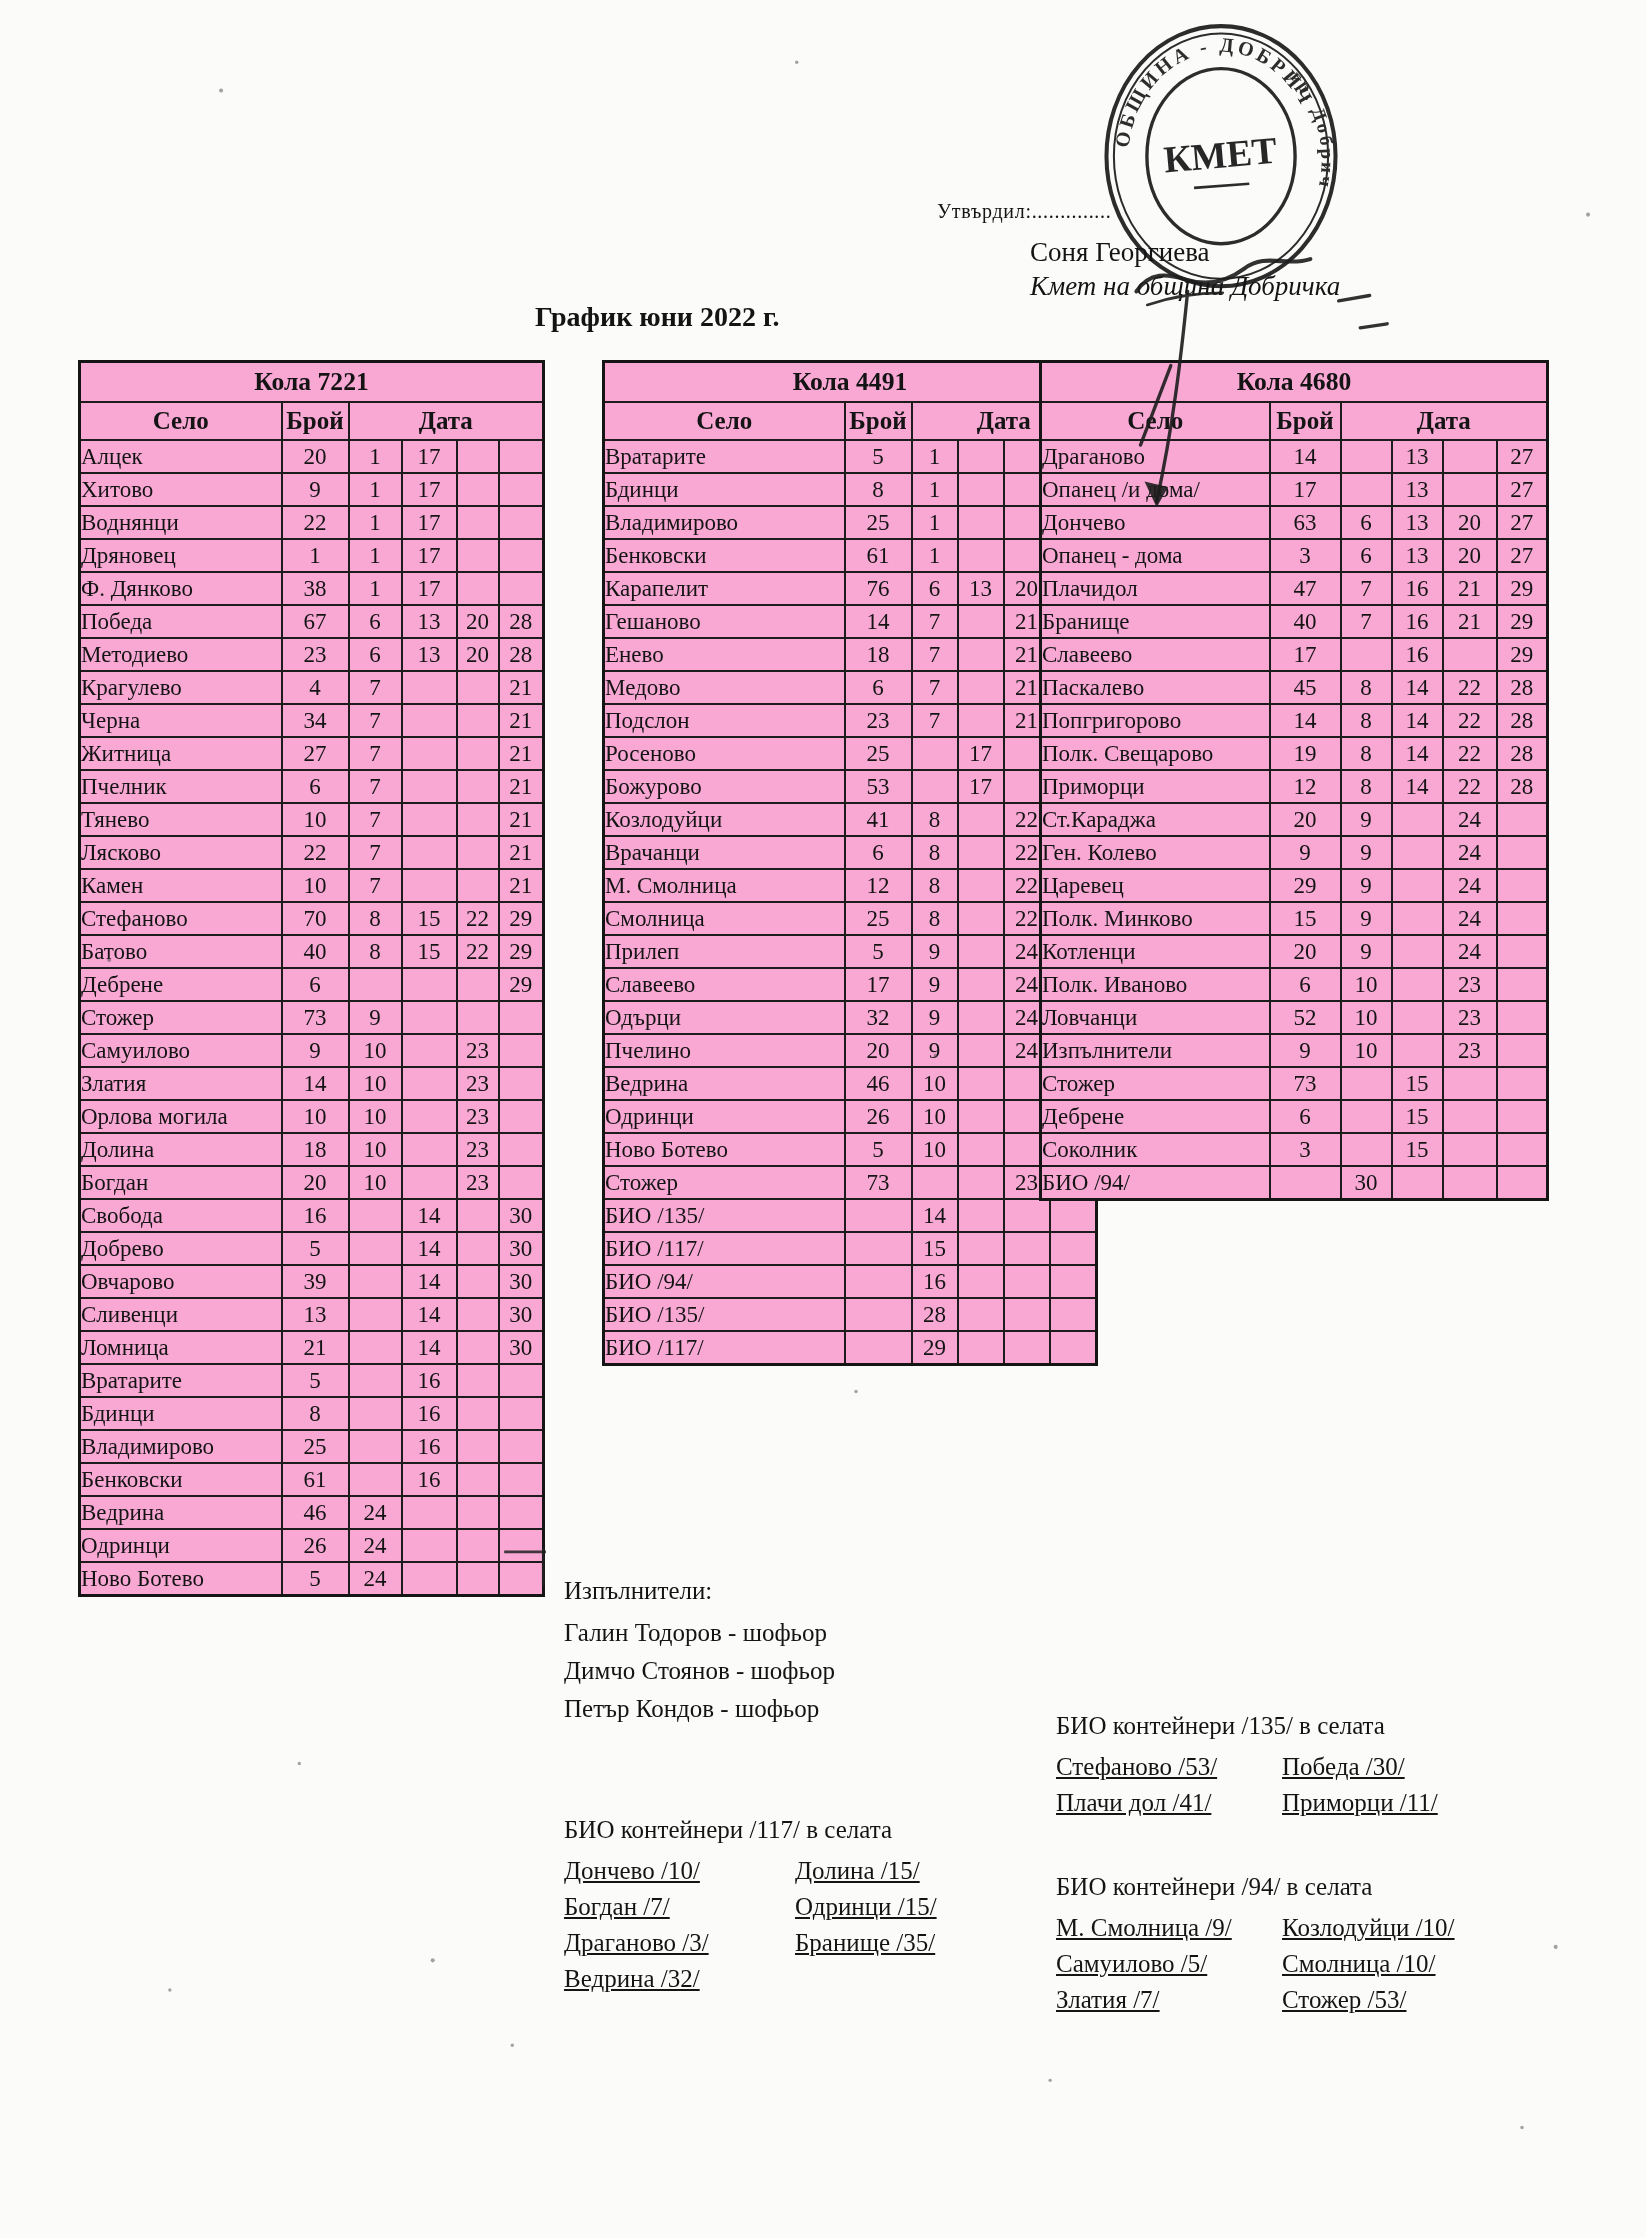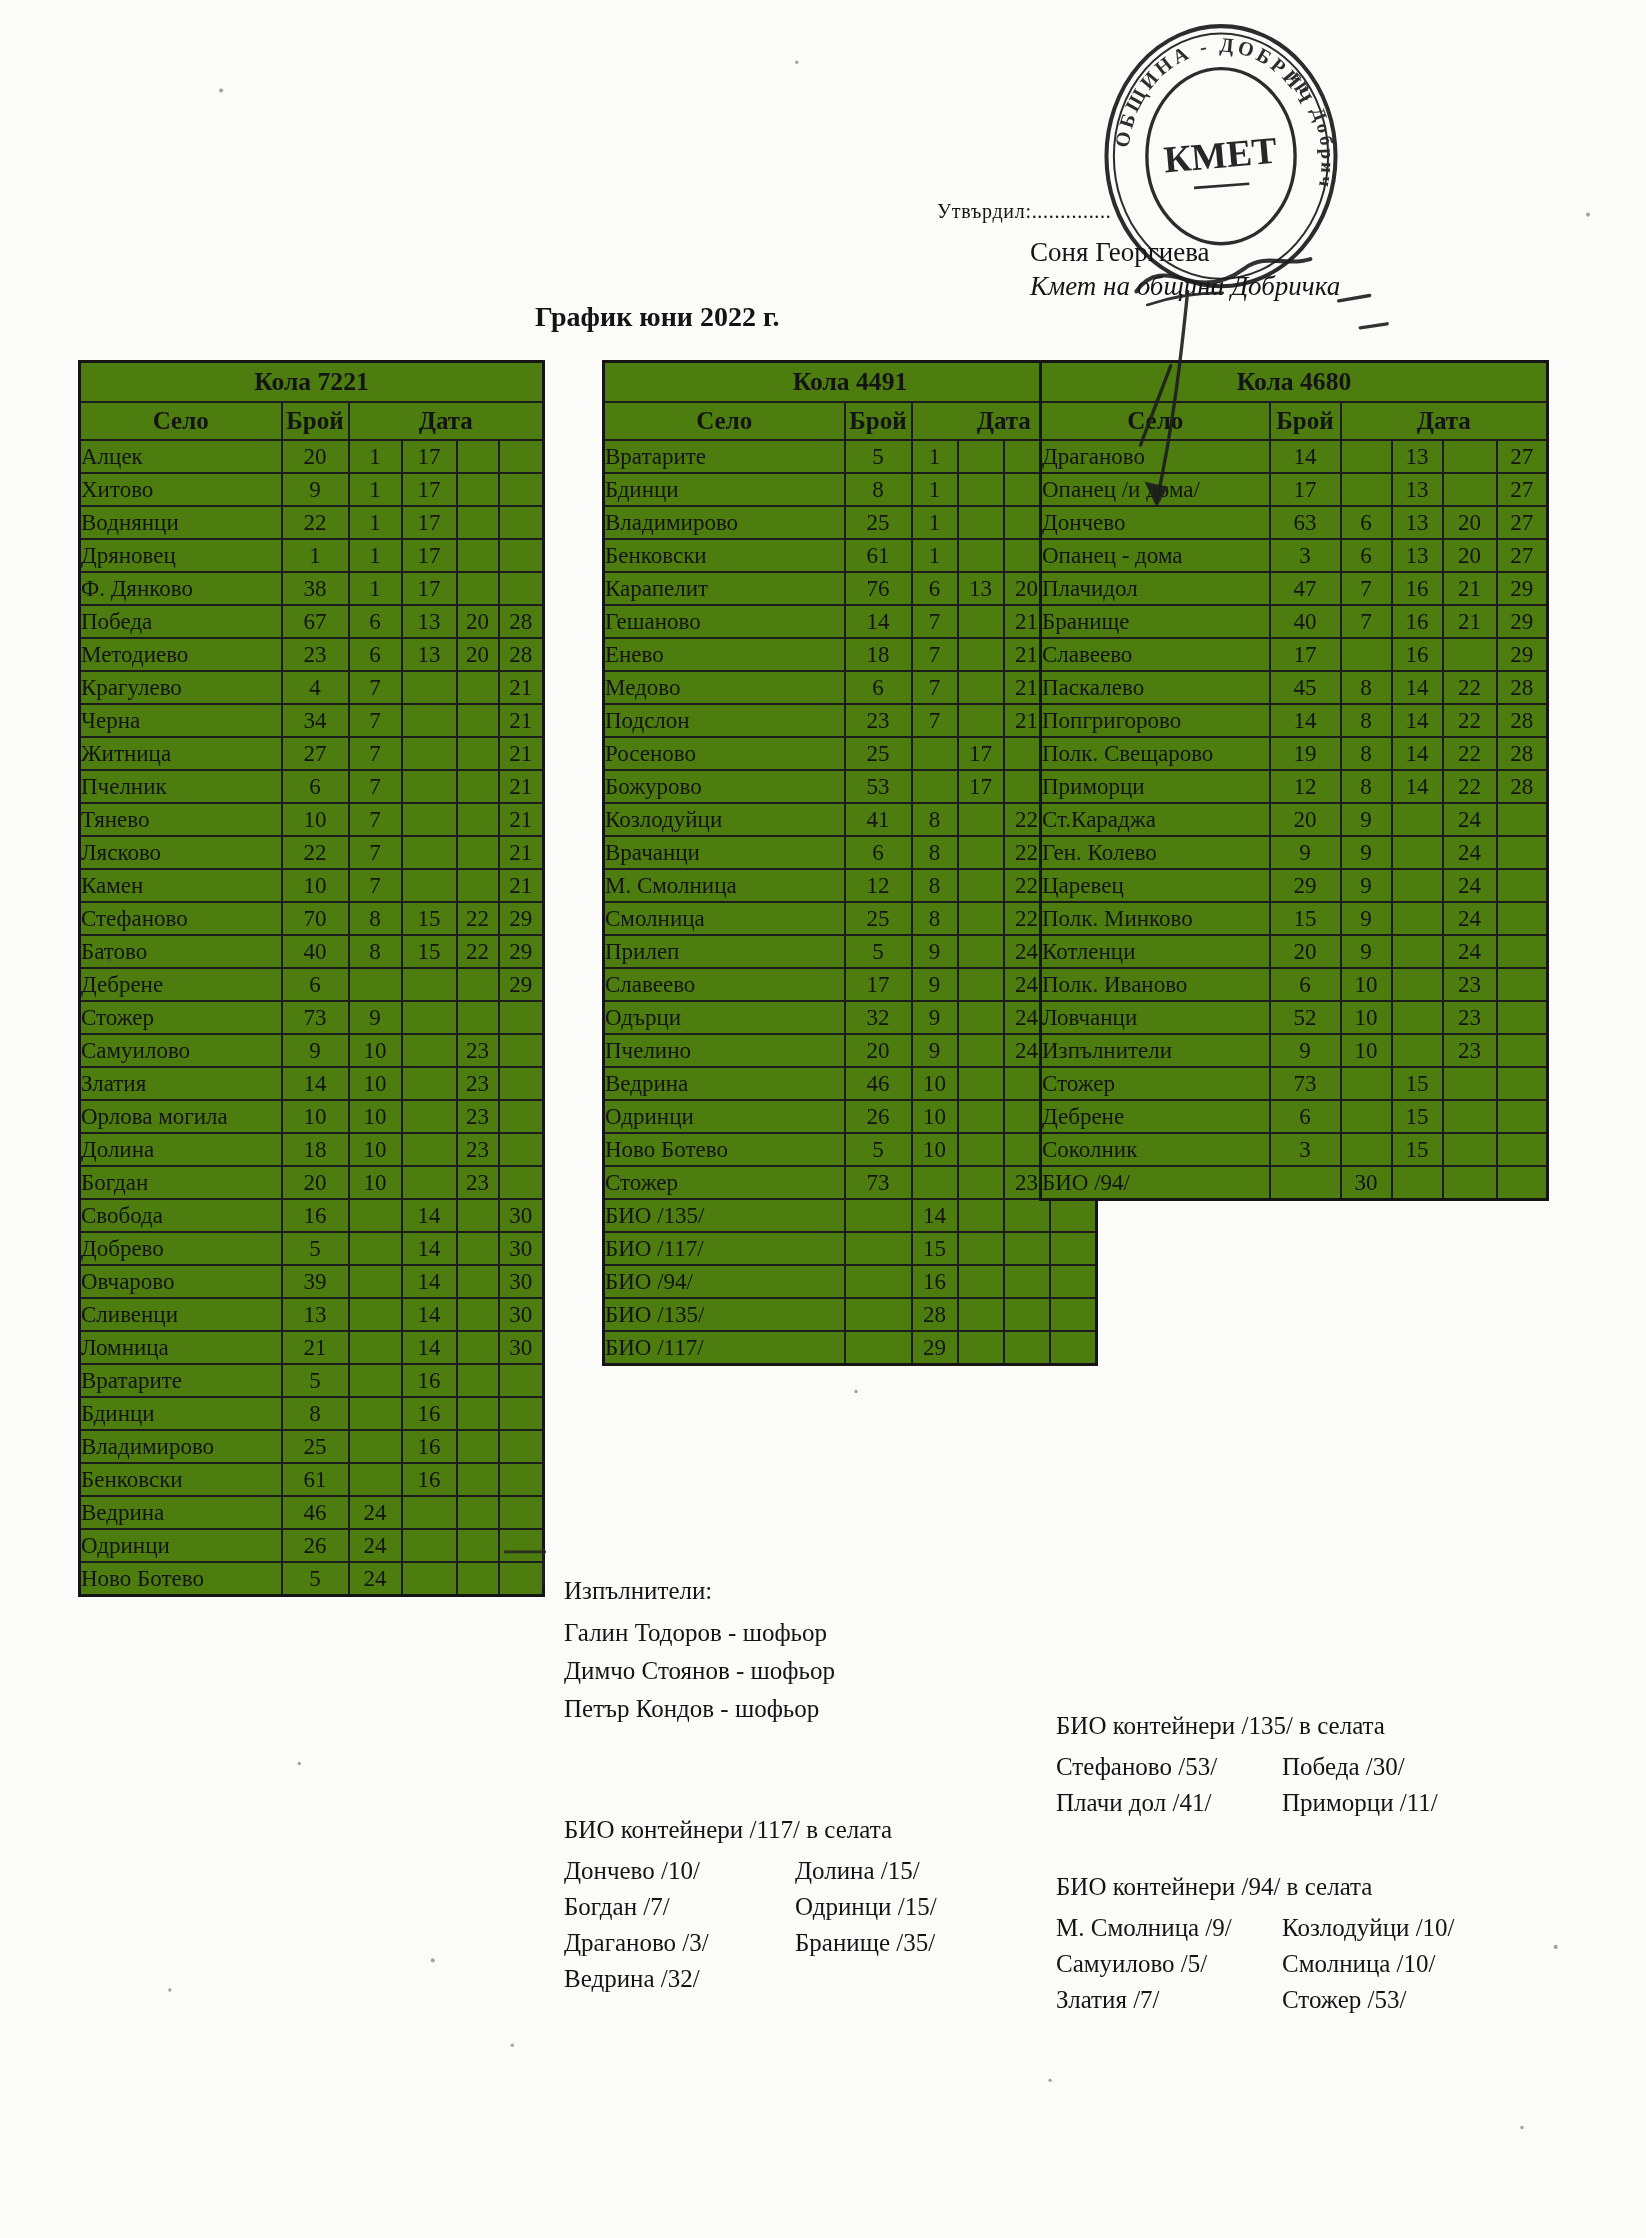--- a/index.html
+++ b/index.html
@@ -7,41 +7,41 @@
   .page{position:relative;width:1646px;height:2239px;background:#fbfbf9;overflow:hidden;
         font-family:"Liberation Serif","DejaVu Serif",serif;color:#141414;}
   
   .abs{position:absolute;white-space:nowrap;}
   #approval-label{left:937px;top:200px;font-size:20px;letter-spacing:0.7px;}
   #approval-name{left:1030px;top:237px;font-size:27px;}
   #approval-role{left:1030px;top:271px;font-size:27px;font-style:italic;}
   #doc-title{left:535px;top:301px;font-size:28px;font-weight:bold;}
   
   table.car{position:absolute;top:360px;border-collapse:collapse;table-layout:fixed;
-            background:#4d7c0f;border:3.4px solid #151515;}
+            background:#f9a8d4;border:3.4px solid #151515;}
   #t0{left:78px;width:465px;}
   #t1{left:569px;width:492px;margin-left:33px;}
   #t2{left:1039px;width:505px;}
   table.car th, table.car td{border:2px solid #1c1c1c;padding:0;overflow:hidden;white-space:nowrap;}
   tr.car-name th{height:38px;font-size:25.6px;font-weight:bold;text-align:center;border-bottom-width:2.7px;}
   tr.cols th{height:36px;font-size:25px;font-weight:bold;text-align:center;border-bottom-width:2.7px;}
   table.car td{height:30px;line-height:31px;font-size:23px;}
   td.c-village{text-align:left;padding-left:6.7px;}
   td.c-count,td.c-date{text-align:center;}
   
   .textblock{position:absolute;font-size:25px;}
   .tb-title{font-size:25px;margin-bottom:9.4px;white-space:nowrap;}
   #executors{left:564px;top:1577px;}
   #executors .tb-lines div{line-height:38px;white-space:nowrap;}
   .bio{position:absolute;font-size:25px;}
   #bio135{left:1056px;top:1712px;}
   #bio117{left:564px;top:1816px;}
   #bio94{left:1056px;top:1873px;}
   .bio-cols{display:flex;}
-  .bio-col{width:226px;}
+  .bio-col{width:226px;text-decoration:underline;}
   #bio117 .bio-col{width:231px;}
   .bio-col div{line-height:36px;white-space:nowrap;}
   
   #stamp{position:absolute;left:1093px;top:17.5px;opacity:.92;}
   #ink-overlay{position:absolute;left:0;top:0;pointer-events:none;}
 </style>
 </head>
 <body>
 
 <div class="page">

